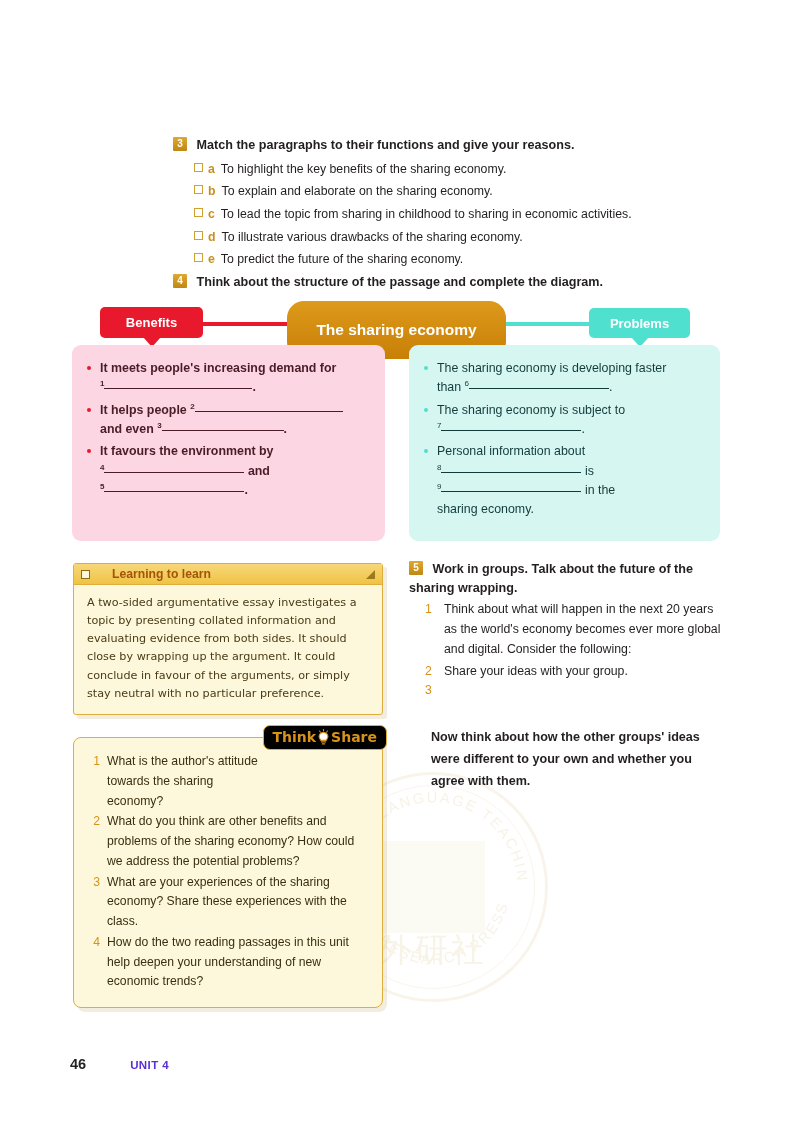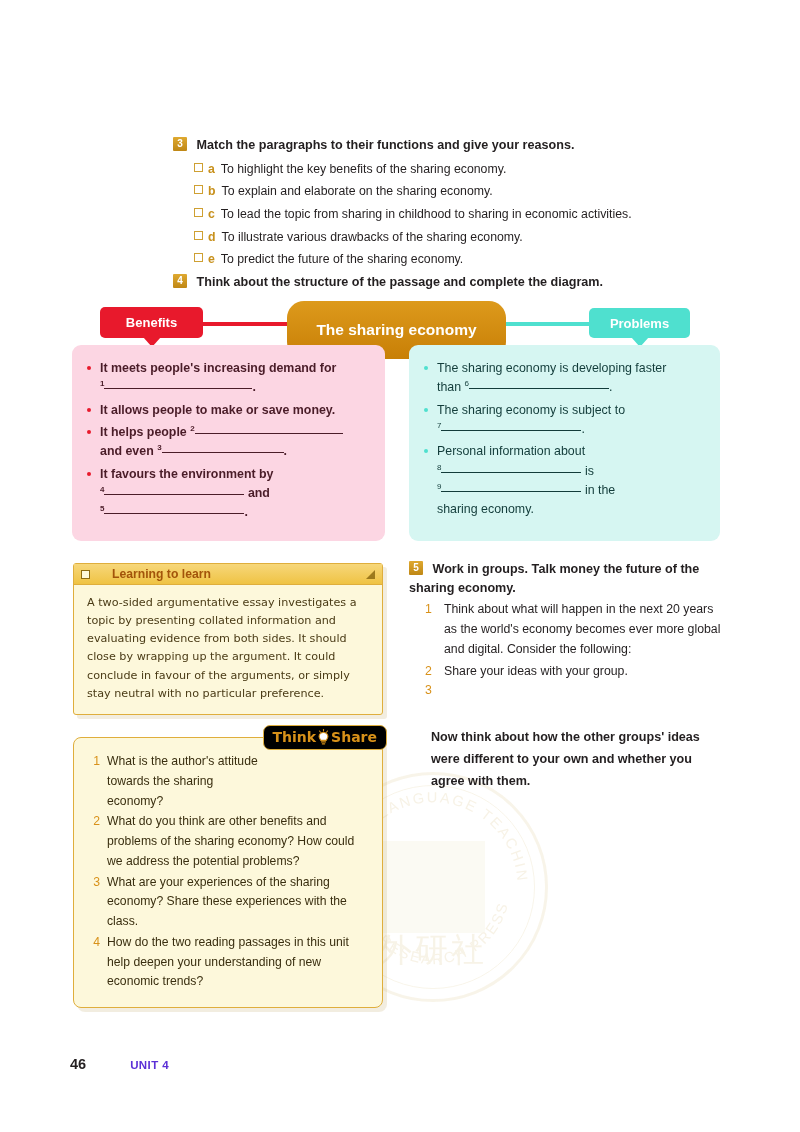--- a/index.html
+++ b/index.html
@@ -475,23 +475,20 @@
       <span>Problems</span>
     </div>
 
     <div class="panel" id="panel-benefits">
       <ul>
         <li>
           <span>It meets people's increasing demand for</span><br>
           <span class="sup">1</span><span class="blank b-long"></span><span>.</span>
         </li>
         <li>
-          <span>It allows people to make or save money.</span>
-        </li>
-        <li>
           <span>It helps people </span><span class="sup">2</span><span class="blank b-long"></span><br>
           <span>and even </span><span class="sup">3</span><span class="blank b-short"></span><span>.</span>
         </li>
         <li>
           <span>It favours the environment by</span><br>
           <span class="sup">4</span><span class="blank b-mid"></span><span> and</span><br>
           <span class="sup">5</span><span class="blank b-mid"></span><span>.</span>
         </li>
       </ul>
     </div>
@@ -556,21 +553,21 @@
       <li>
         <span class="num">4</span>
         <span class="txt">How do the two reading passages in this unit help deepen your understanding of new economic trends?</span>
       </li>
     </ol>
   </section>
 
   <section id="ex5">
     <div class="ex-head">
       <span class="ex-badge">5</span>
-      <span class="ex5-head">Work in groups. Talk money the future of the sharing economy.</span>
+      <span class="ex5-head">Work in groups. Talk about the future of the sharing wrapping.</span>
     </div>
     <ol class="lvl1">
       <li>
         <span class="num">1</span>
         <span class="txt">Think about what will happen in the next 20 years as the world's economy becomes ever more global and digital. Consider the following:</span>
       </li>
     </ol>
     <ol class="lvl1">
       <li>
         <span class="num">2</span>

